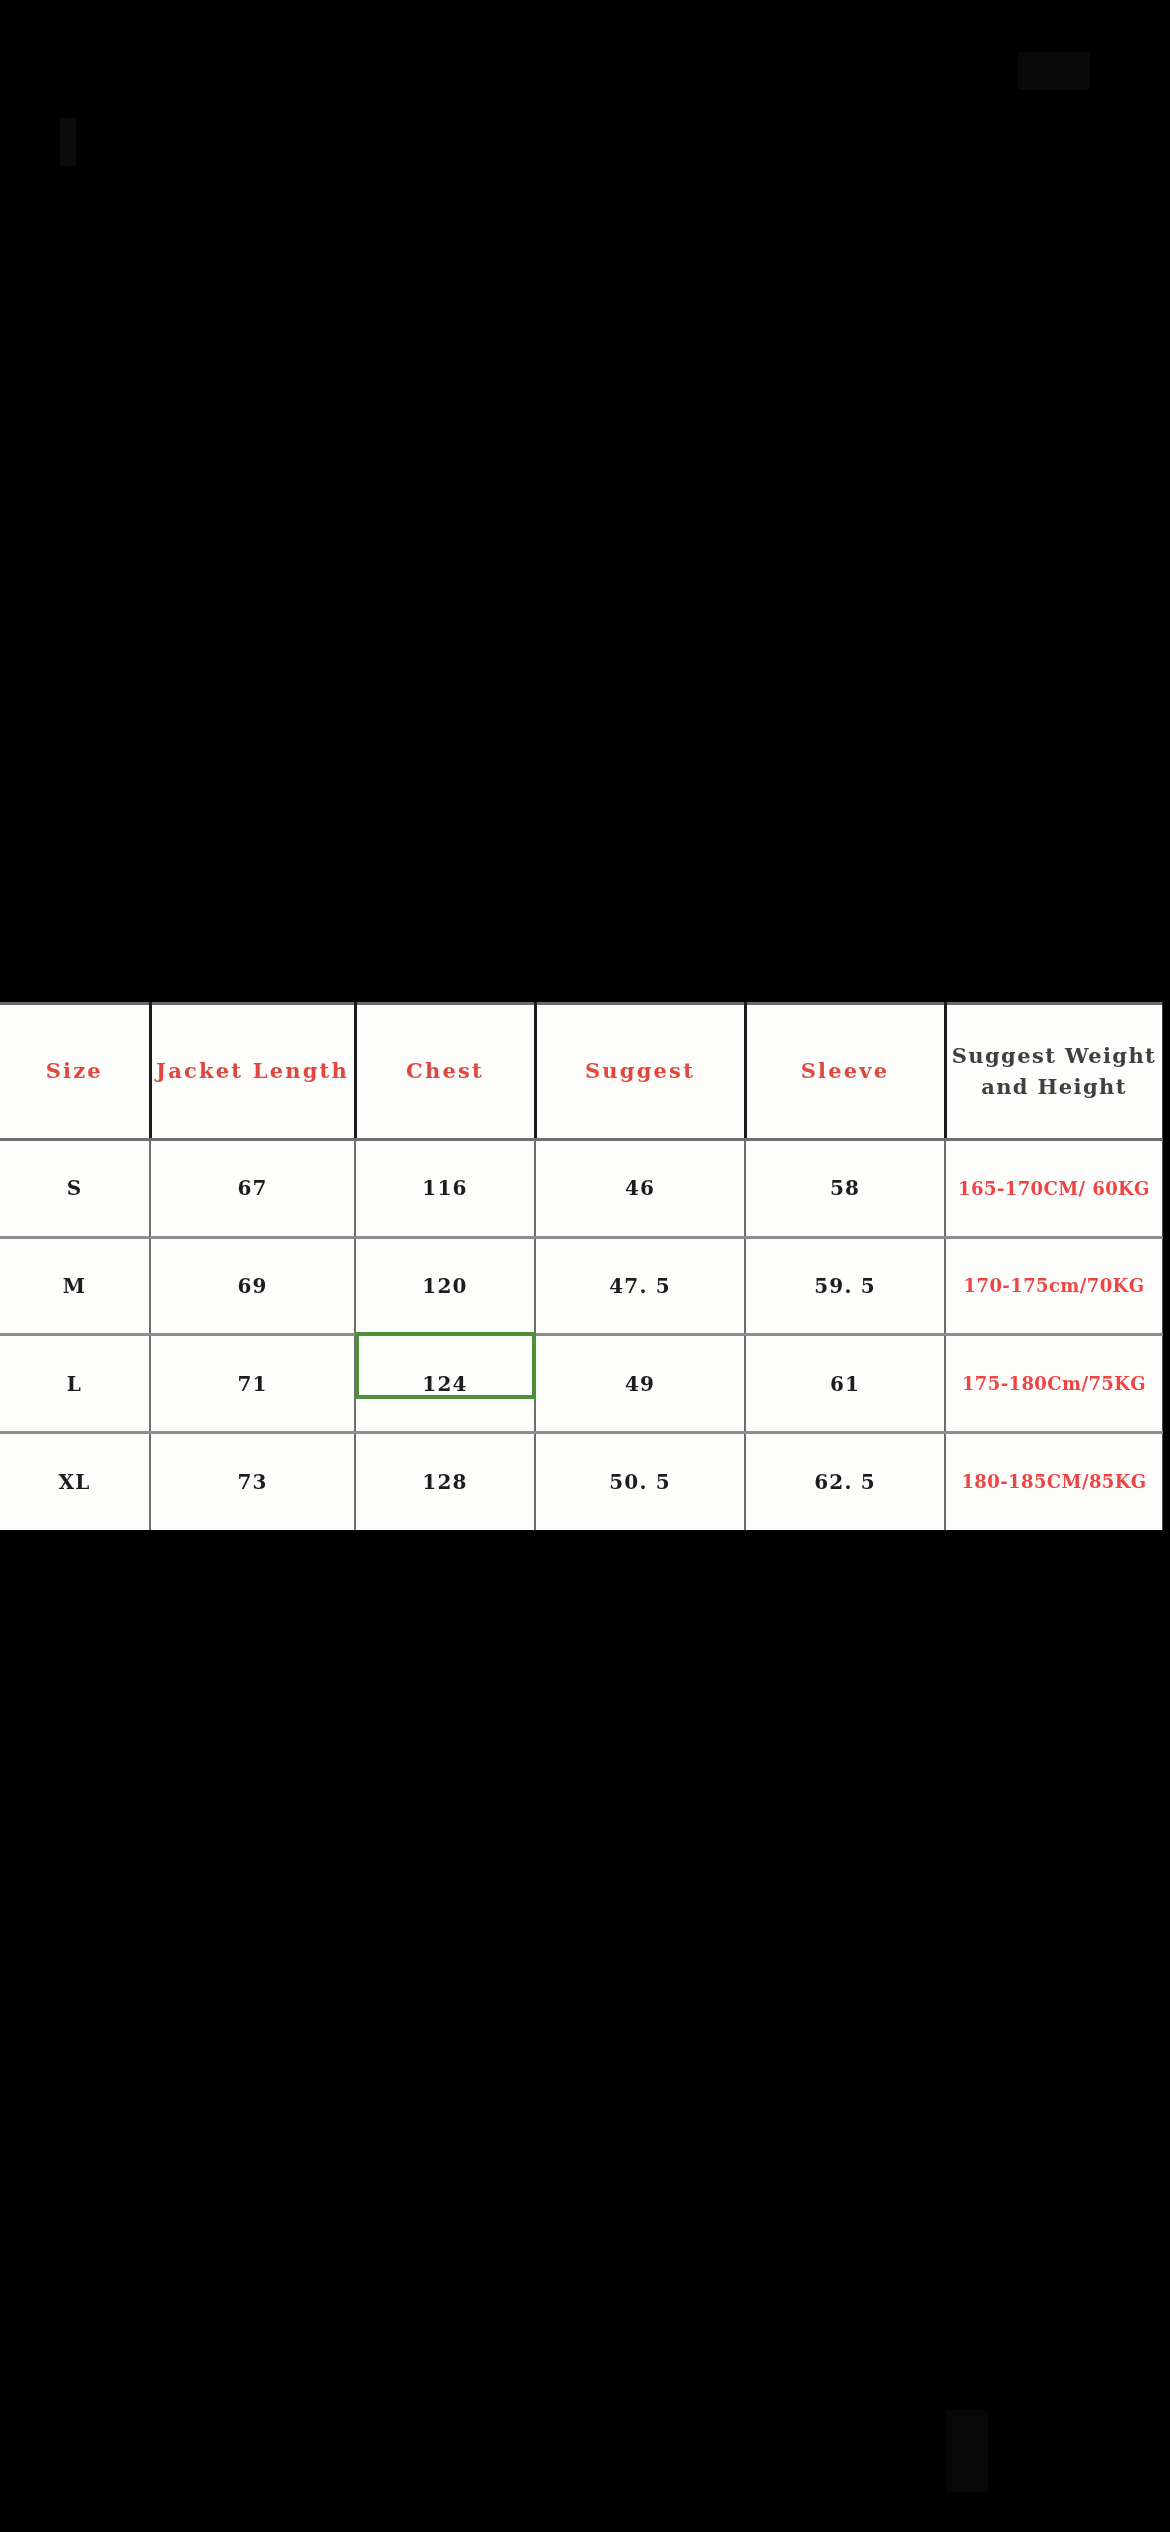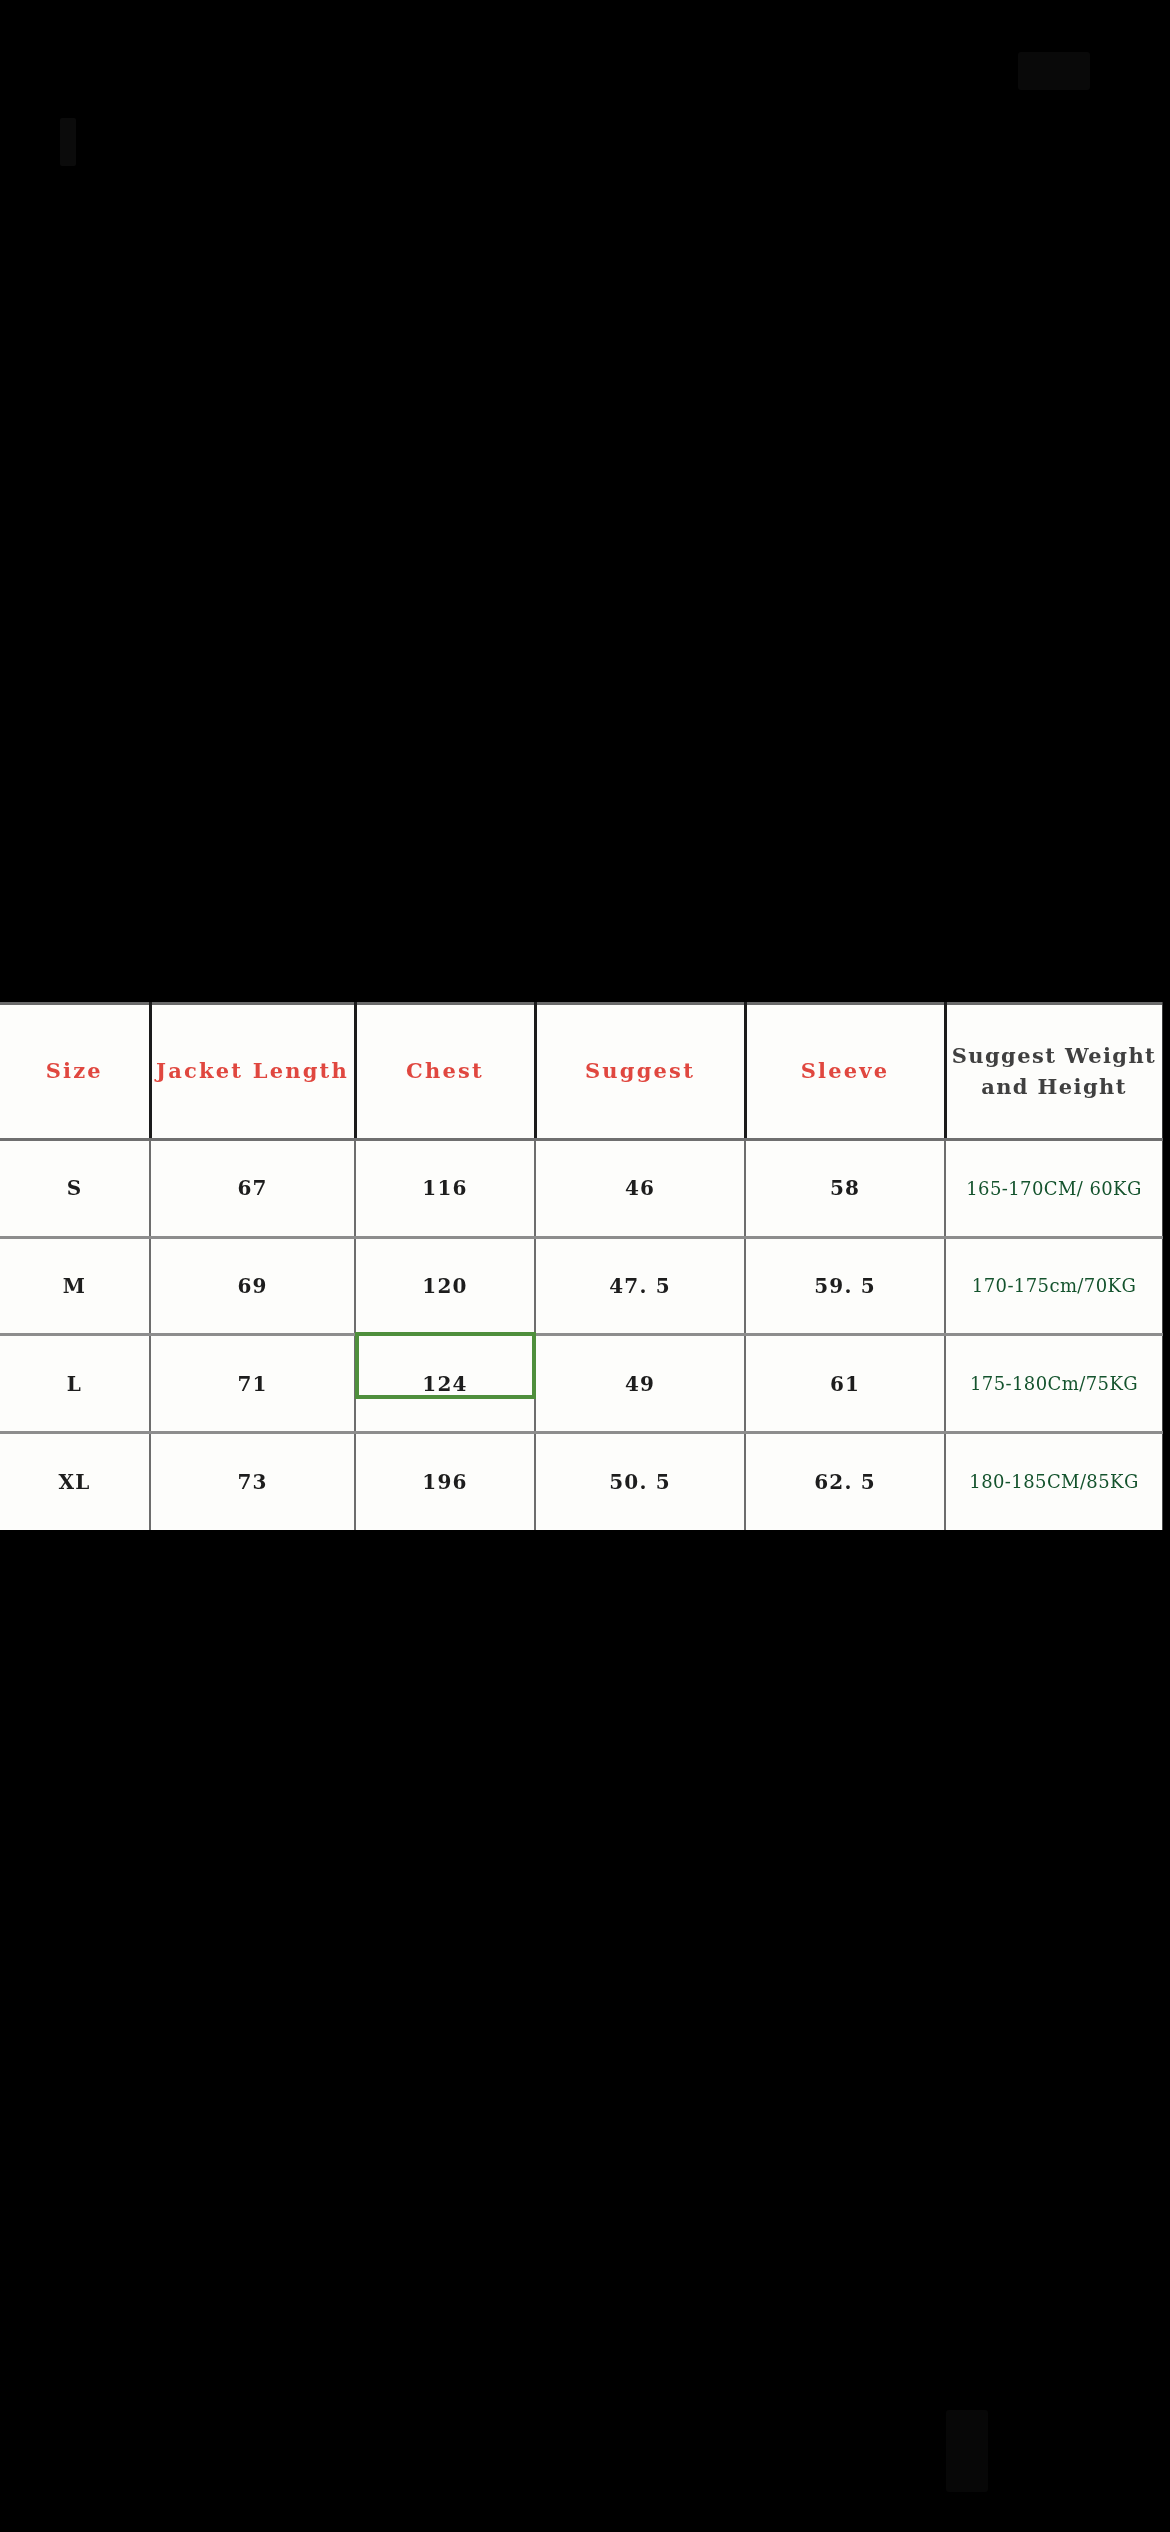--- a/index.html
+++ b/index.html
@@ -97,22 +97,22 @@
     font-size: 20px;
     font-weight: bold;
     color: #1d1d1d;
     letter-spacing: 1.2px;
     font-family: "DejaVu Serif", "Liberation Serif", serif;
   }
   tr.body-row td.last {
     border-right: 2px solid #4a4a4a;
     font-size: 18px;
     letter-spacing: 0.4px;
-    font-weight: normal;
-    color: #14532d;
+    font-weight: bold;
+    color: #ef4444;
   }
   tr.body-row.faded td {
     color: #5d5d5d;
     font-weight: normal;
   }
   tr.body-row.faded td.last { color: #6a6a6a; }
   tr.body-row:last-child td { border-bottom: none; }
 
   
   #chest-xl-highlight {
@@ -180,21 +180,21 @@
         <td>71</td>
         <td>124</td>
         <td>49</td>
         <td>61</td>
         <td class="last">175-180Cm/75KG</td>
       </tr>
 
       <tr class="body-row">
         <td>XL</td>
         <td>73</td>
-        <td>196</td>
+        <td>128</td>
         <td>50. 5</td>
         <td>62. 5</td>
         <td class="last">180-185CM/85KG</td>
       </tr>
 
 
     </tbody>
   </table>
 
   <div id="chest-xl-highlight"></div>

